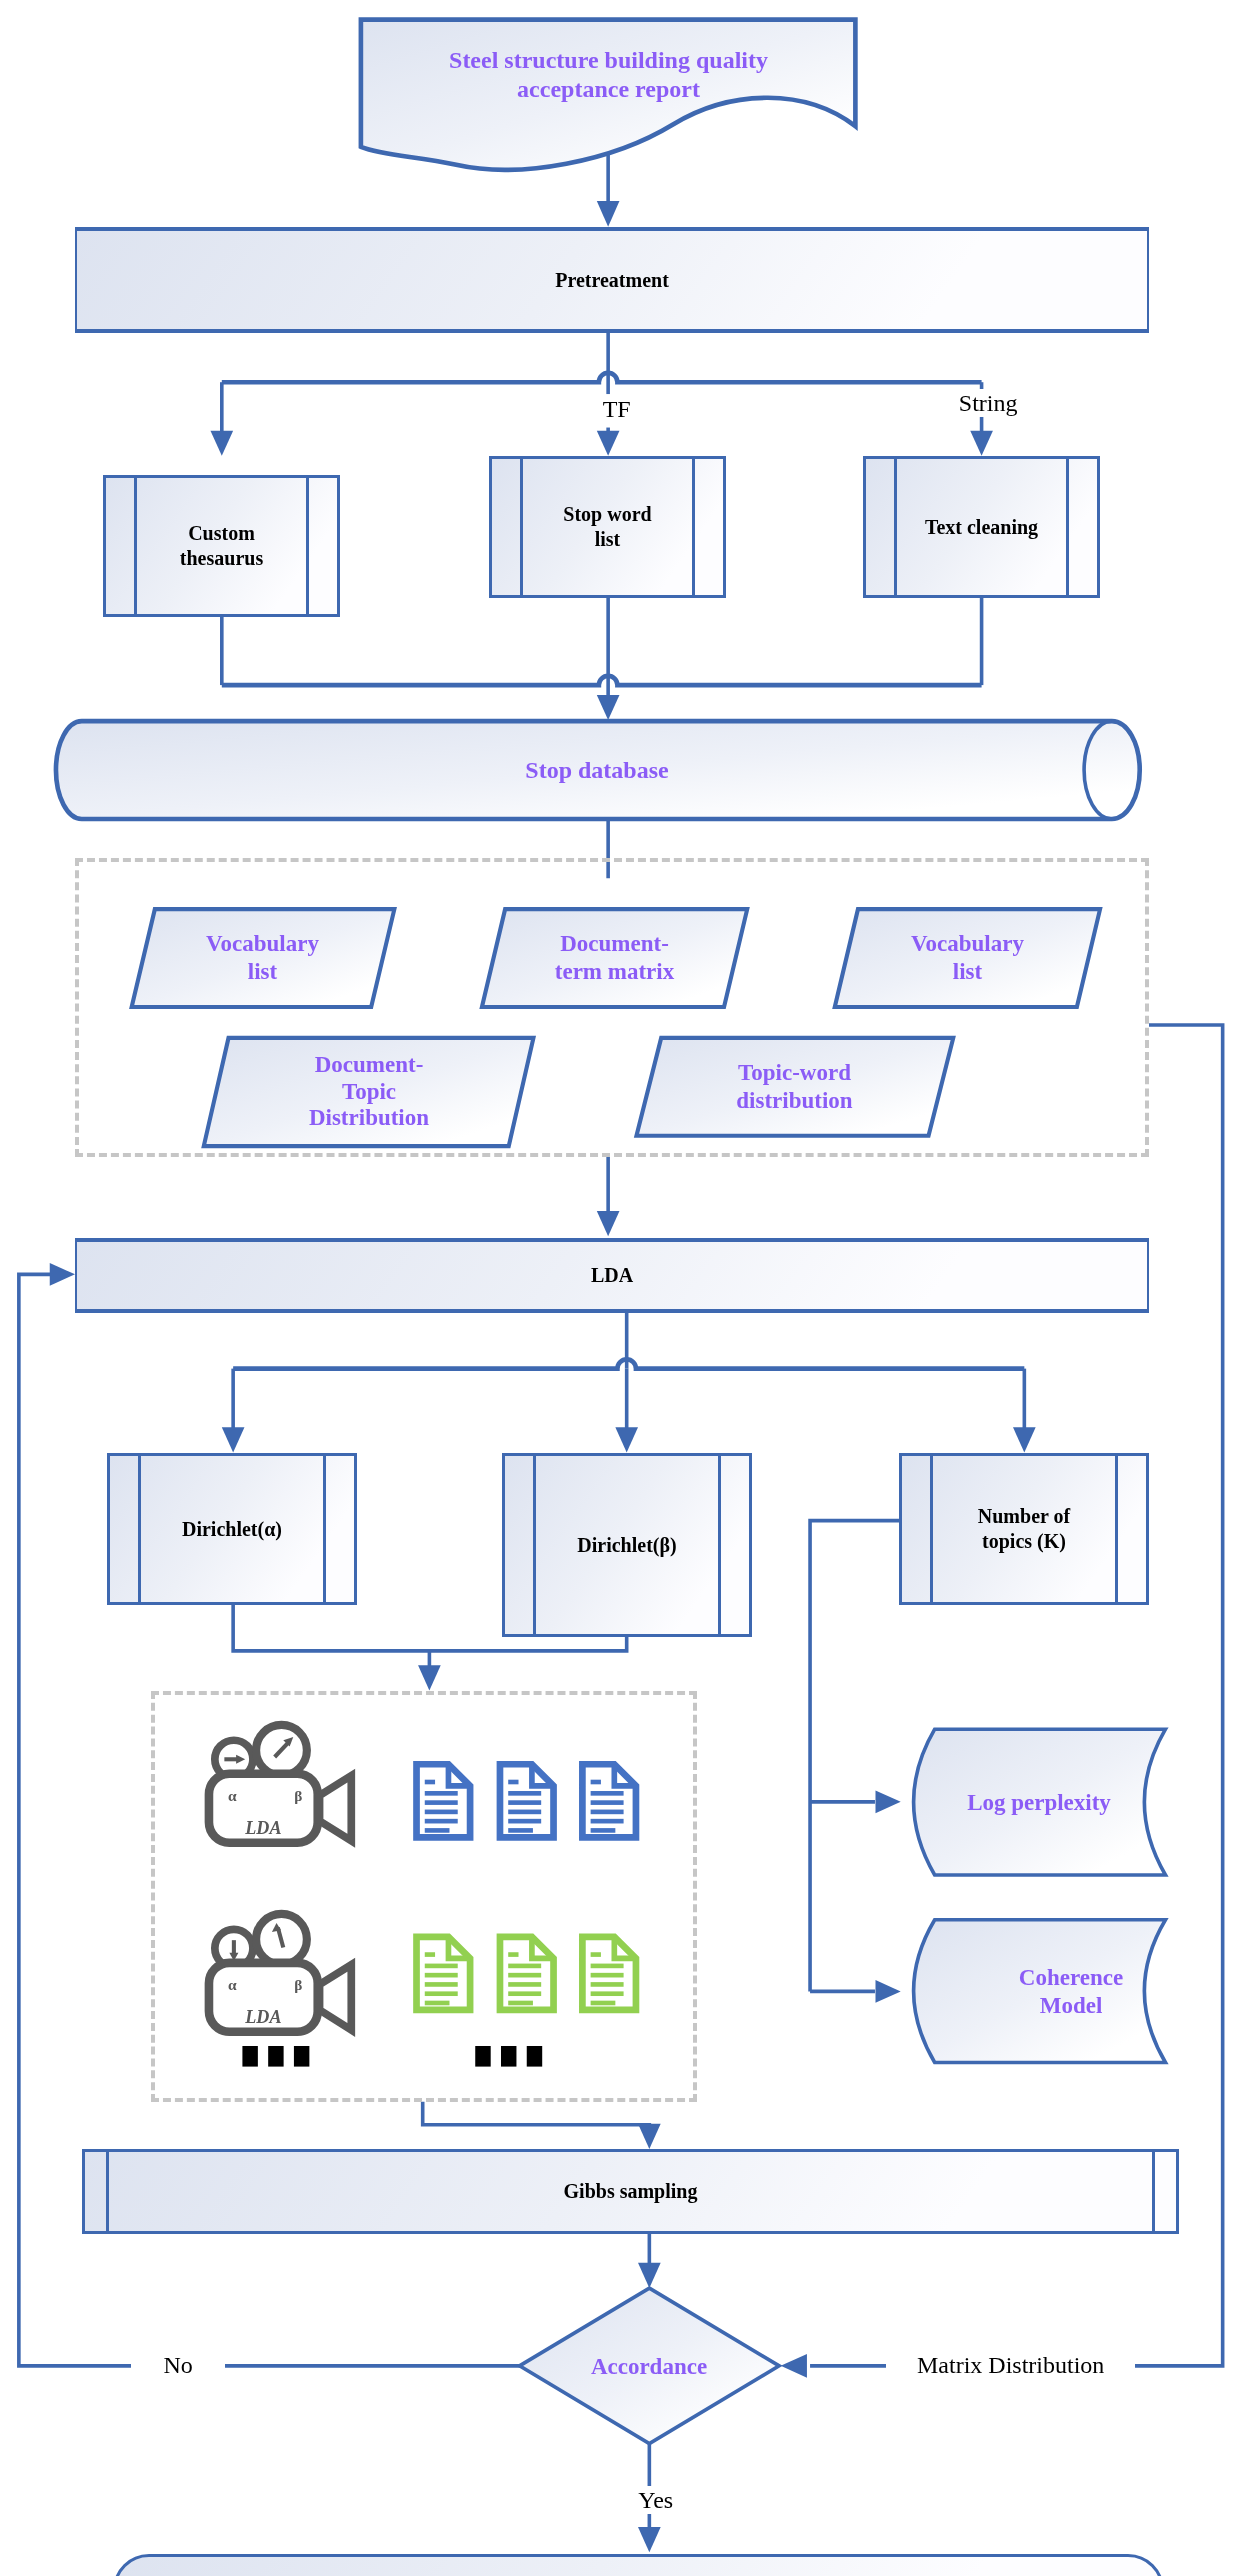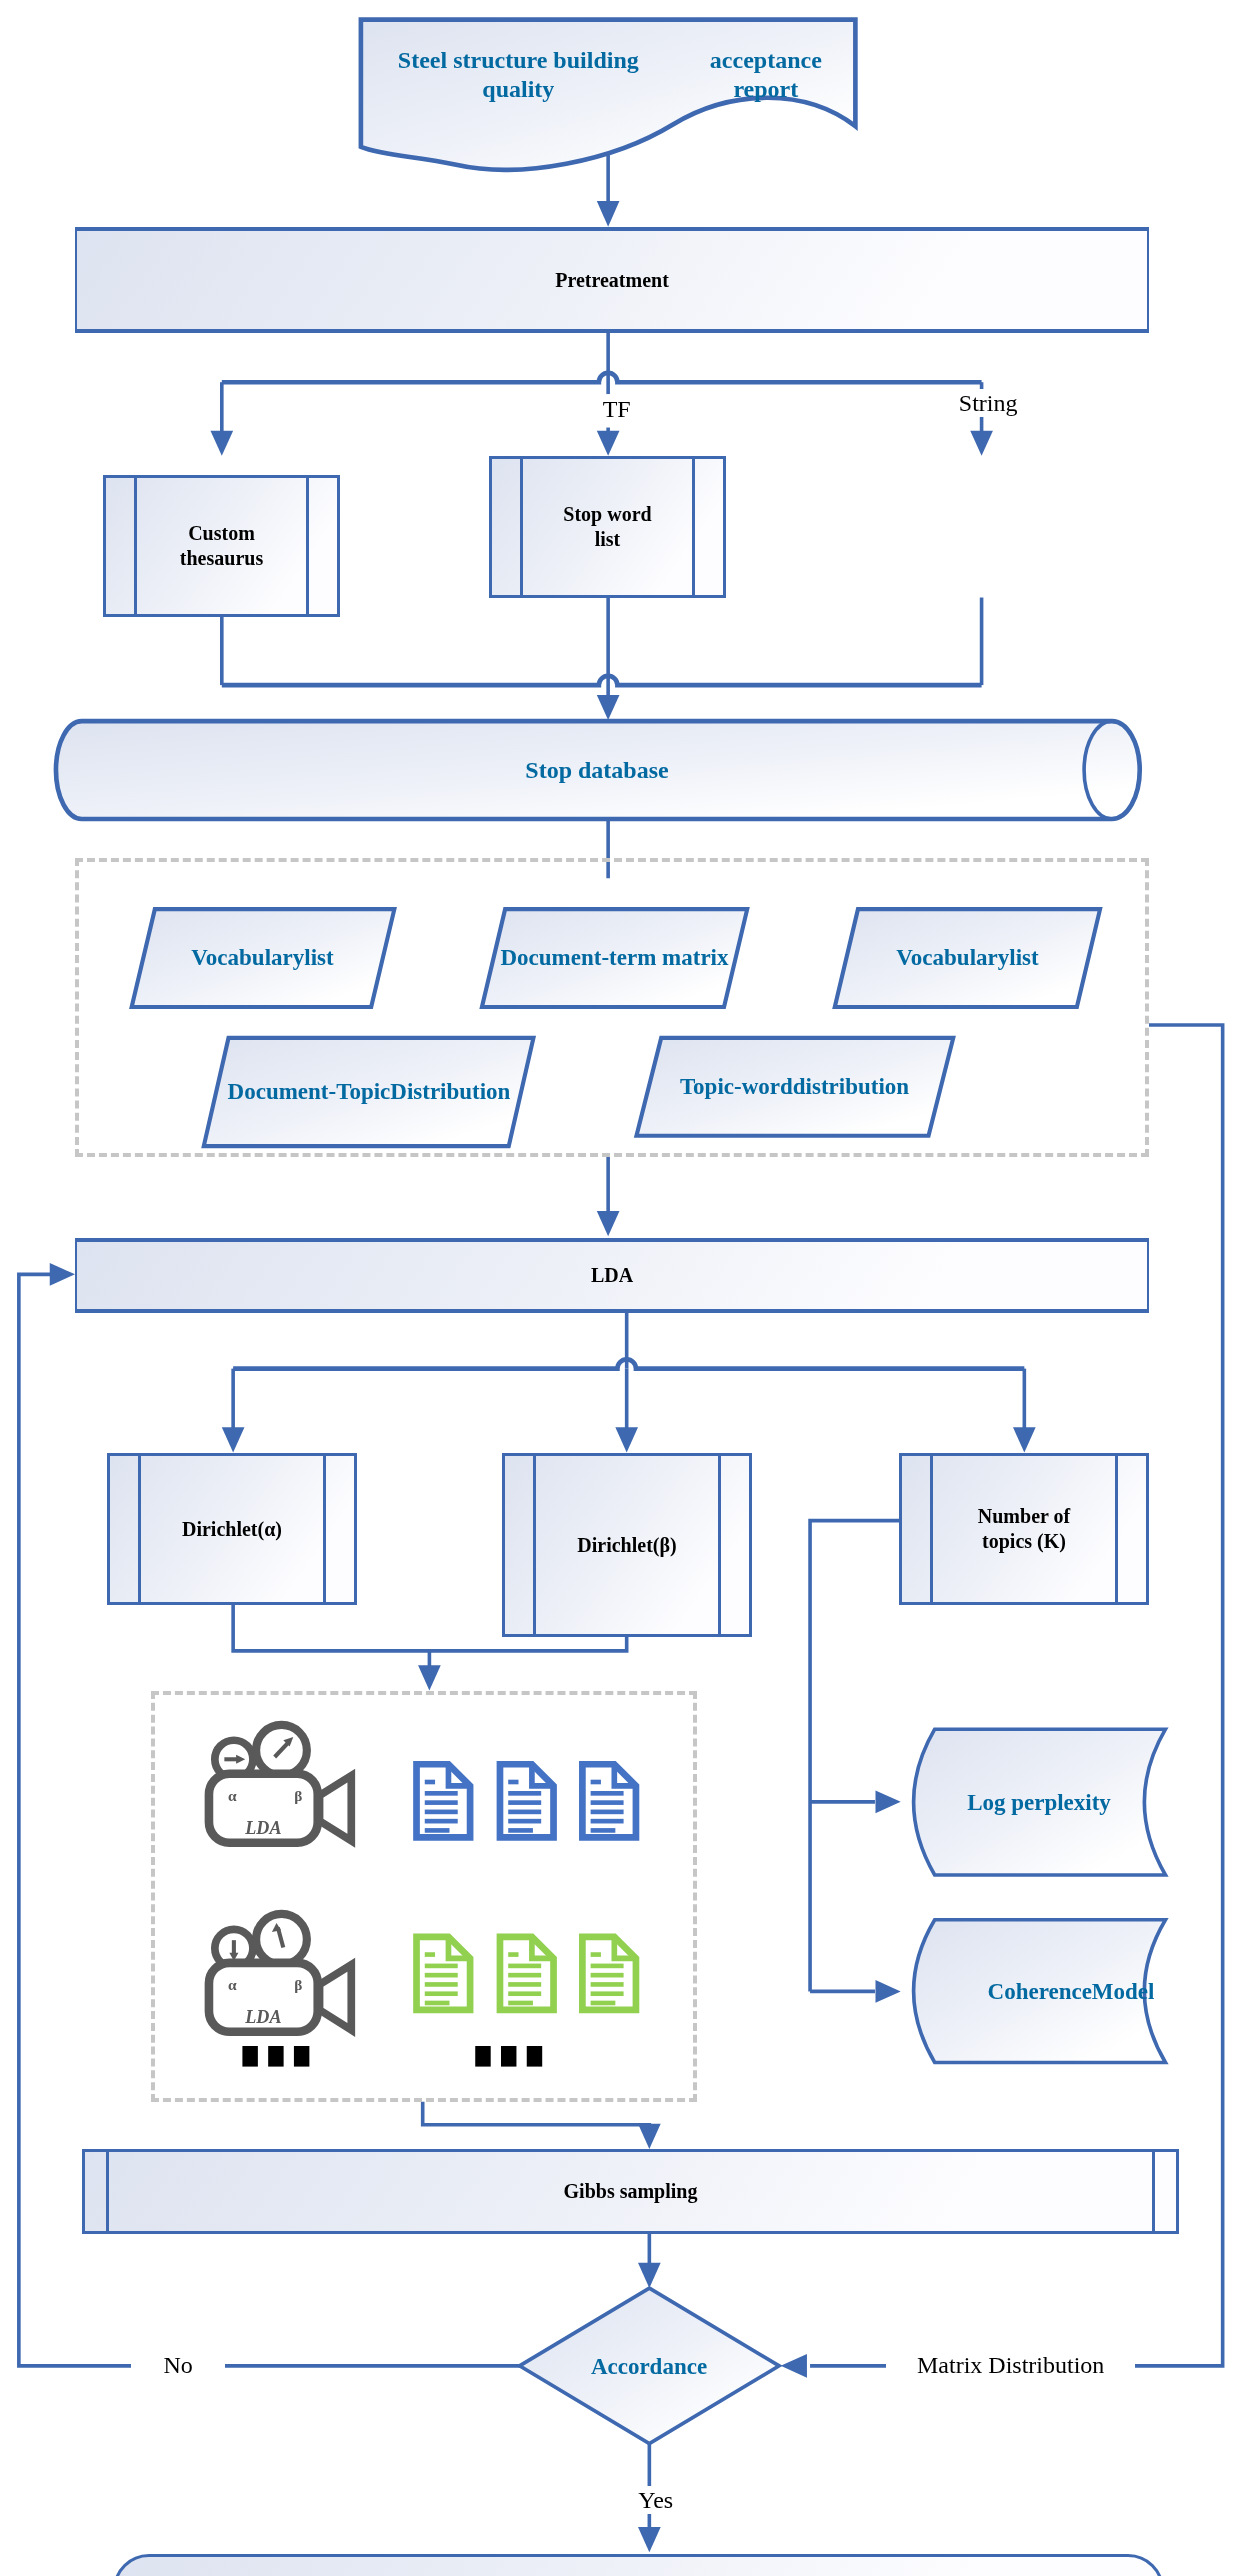--- a/index.html
+++ b/index.html
@@ -9,22 +9,22 @@
   .node{position:absolute;z-index:2;display:flex;flex-direction:column;align-items:center;justify-content:center;
         box-sizing:border-box;border:2.6px solid #3E68B0;border-top-width:4.6px;border-bottom-width:4.6px;
         background:linear-gradient(125deg,#dde3f0 0%,#edf0f7 45%,#fdfdff 80%);
         font-weight:700;font-size:20px;line-height:1.25;color:#000;text-align:center;}
   .predef{border-width:3.1px;}
   .vl{position:absolute;top:0;bottom:0;width:3.1px;background:#3E68B0;}
   .vl.l{left:28px}.vl.r{right:28px}
   .gibbs .vl.l{left:20.6px}.gibbs .vl.r{right:20.6px}
   .dashedbox{position:absolute;z-index:1;border:4.1px dashed #C6C6C6;box-sizing:border-box;background:transparent;}
   .terminator{border-width:3.6px;border-radius:39px;}
-  .lbl{position:absolute;z-index:3;display:flex;flex-direction:row;align-items:center;justify-content:center;
-       font-weight:700;font-size:23px;line-height:1.2;color:#0369a1;text-align:center;pointer-events:none;}
+  .lbl{position:absolute;z-index:3;display:flex;flex-direction:column;align-items:center;justify-content:center;
+       font-weight:700;font-size:23px;line-height:1.2;color:#8b5cf6;text-align:center;pointer-events:none;}
   .edge-lbl{position:absolute;z-index:3;font-weight:400;font-size:24px;line-height:1.1;color:#000;
             text-align:center;white-space:nowrap;}
   .wbg{background:#fff;padding:1px 6.2px;}
   .ln{display:block;}
   svg text{font-family:"Liberation Serif",serif;}
 </style>
 </head>
 <body>
 
 <div id="stage">
@@ -238,20 +238,25 @@
       <div class="vl r"></div>
     <span class="ln">Custom</span>
     <span class="ln">thesaurus</span>
   </div>
   <div class="node predef" style="left:489px;top:456px;width:237px;height:142px;">
     <div class="vl l"></div>
       <div class="vl r"></div>
     <span class="ln">Stop word</span>
     <span class="ln">list</span>
   </div>
+  <div class="node predef" style="left:863px;top:456px;width:237px;height:142px;">
+    <div class="vl l"></div>
+      <div class="vl r"></div>
+    <span>Text cleaning</span>
+  </div>
 
   <div class="node" style="left:75px;top:1238px;width:1074px;height:75px;">
     <span>LDA</span>
   </div>
 
   <div class="node predef" style="left:107px;top:1453px;width:250px;height:152px;">
     <div class="vl l"></div>
       <div class="vl r"></div>
     <span>Dirichlet(α)</span>
   </div>

